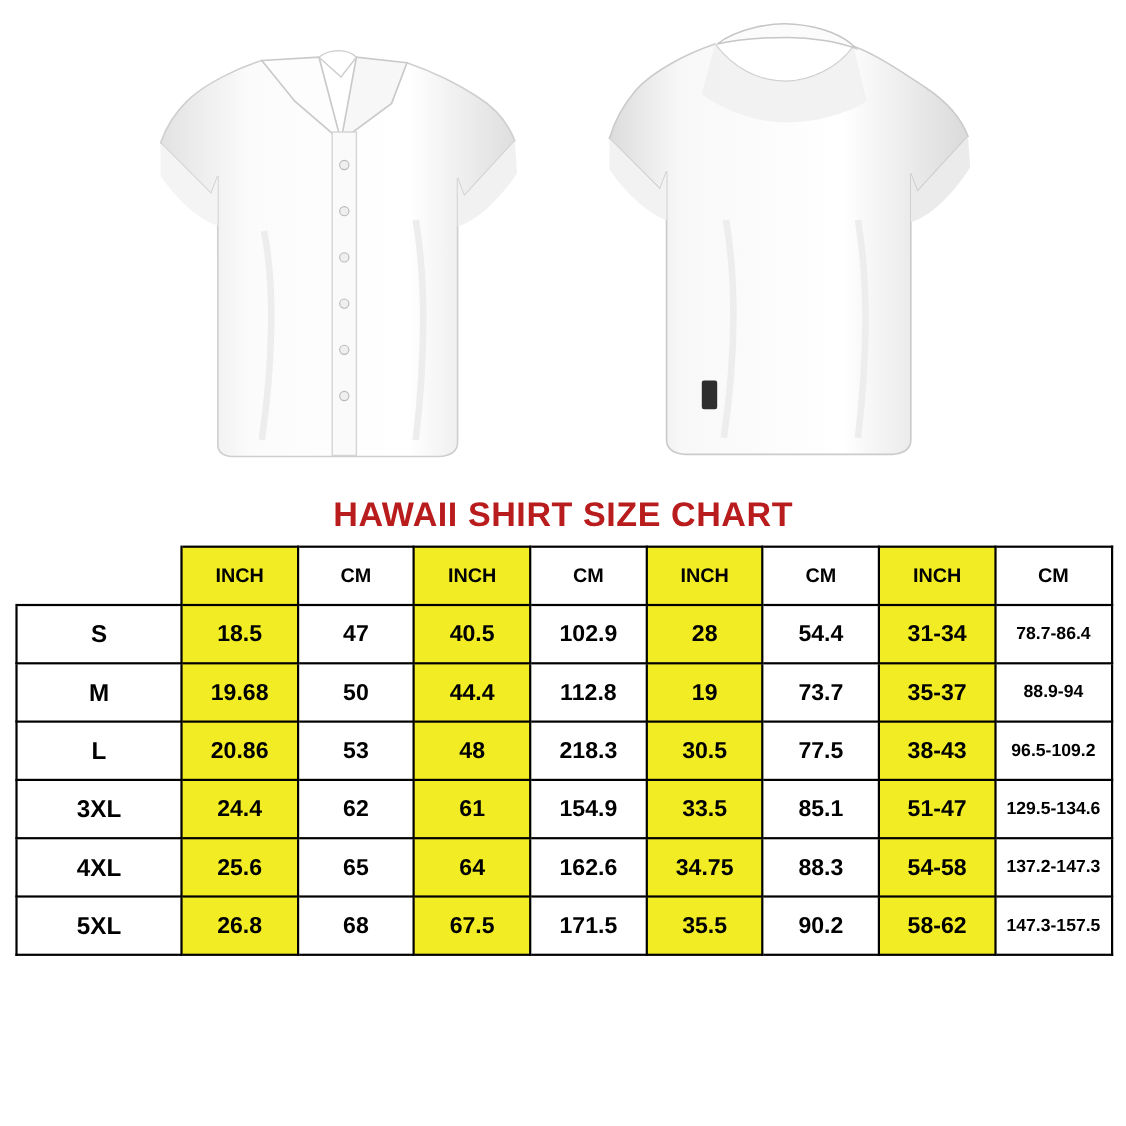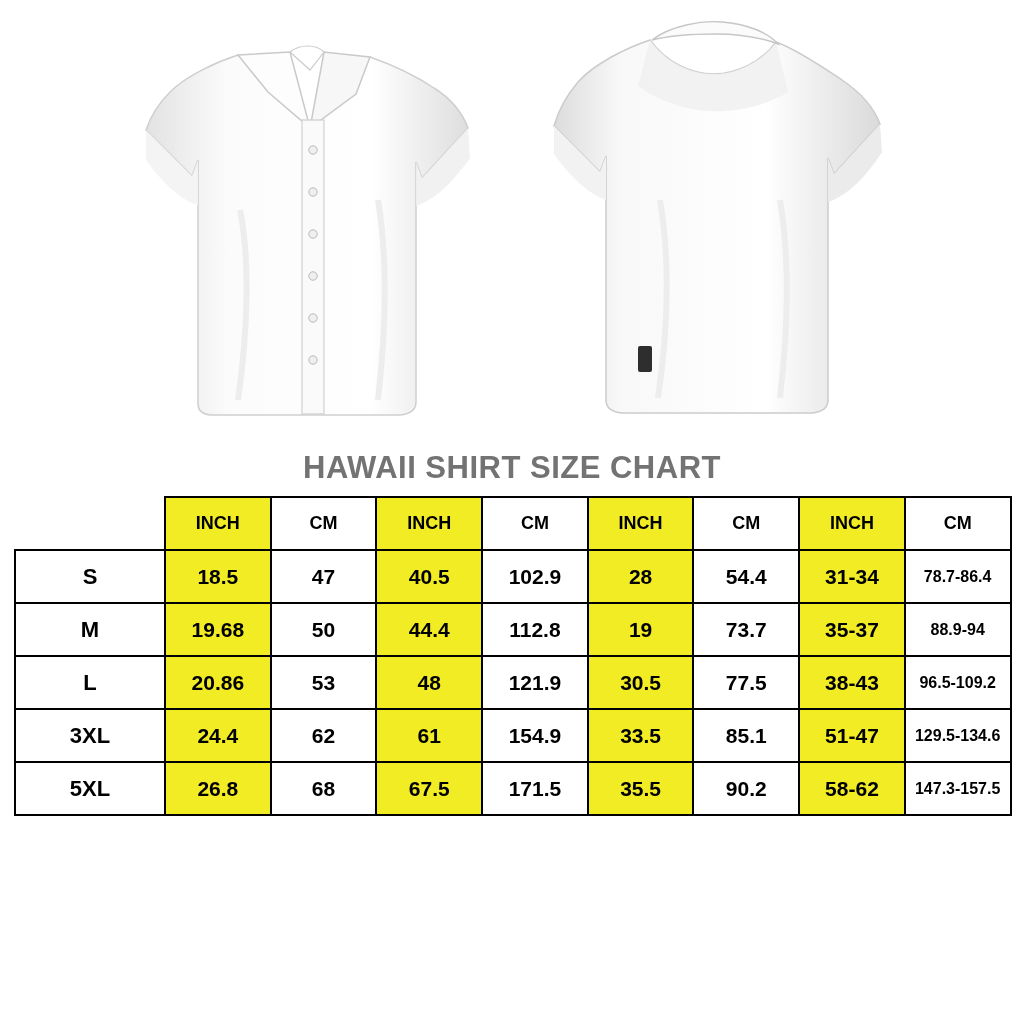--- a/index.html
+++ b/index.html
@@ -38,21 +38,21 @@
   .shirt-back  { left: 530px; }
 
   .shirt svg { display: block; }
 
   
   .chart-title {
     text-align: center;
     font-size: 31px;
     font-weight: bold;
     letter-spacing: 0.5px;
-    color: #737373;
+    color: #b91c1c;
     margin: 0;
     padding: 2px 0 10px 0;
     font-family: "Liberation Sans", sans-serif;
   }
 
   
   .table-wrap {
     padding: 0 14px 10px 14px;
   }
   table.size-chart {
@@ -233,38 +233,49 @@
           <td class="val hl">19</td>
           <td class="val">73.7</td>
           <td class="val hl">35-37</td>
           <td class="val-small">88.9-94</td>
         </tr>
         <tr>
           <td class="size-cell">L</td>
           <td class="val hl">20.86</td>
           <td class="val">53</td>
           <td class="val hl">48</td>
-          <td class="val">121.9</td>
+          <td class="val">218.3</td>
           <td class="val hl">30.5</td>
           <td class="val">77.5</td>
           <td class="val hl">38-43</td>
           <td class="val-small">96.5-109.2</td>
         </tr>
         <tr>
           <td class="size-cell">3XL</td>
           <td class="val hl">24.4</td>
           <td class="val">62</td>
           <td class="val hl">61</td>
           <td class="val">154.9</td>
           <td class="val hl">33.5</td>
           <td class="val">85.1</td>
           <td class="val hl">51-47</td>
           <td class="val-small">129.5-134.6</td>
         </tr>
         <tr>
+          <td class="size-cell">4XL</td>
+          <td class="val hl">25.6</td>
+          <td class="val">65</td>
+          <td class="val hl">64</td>
+          <td class="val">162.6</td>
+          <td class="val hl">34.75</td>
+          <td class="val">88.3</td>
+          <td class="val hl">54-58</td>
+          <td class="val-small">137.2-147.3</td>
+        </tr>
+        <tr>
           <td class="size-cell">5XL</td>
           <td class="val hl">26.8</td>
           <td class="val">68</td>
           <td class="val hl">67.5</td>
           <td class="val">171.5</td>
           <td class="val hl">35.5</td>
           <td class="val">90.2</td>
           <td class="val hl">58-62</td>
           <td class="val-small">147.3-157.5</td>
         </tr>

